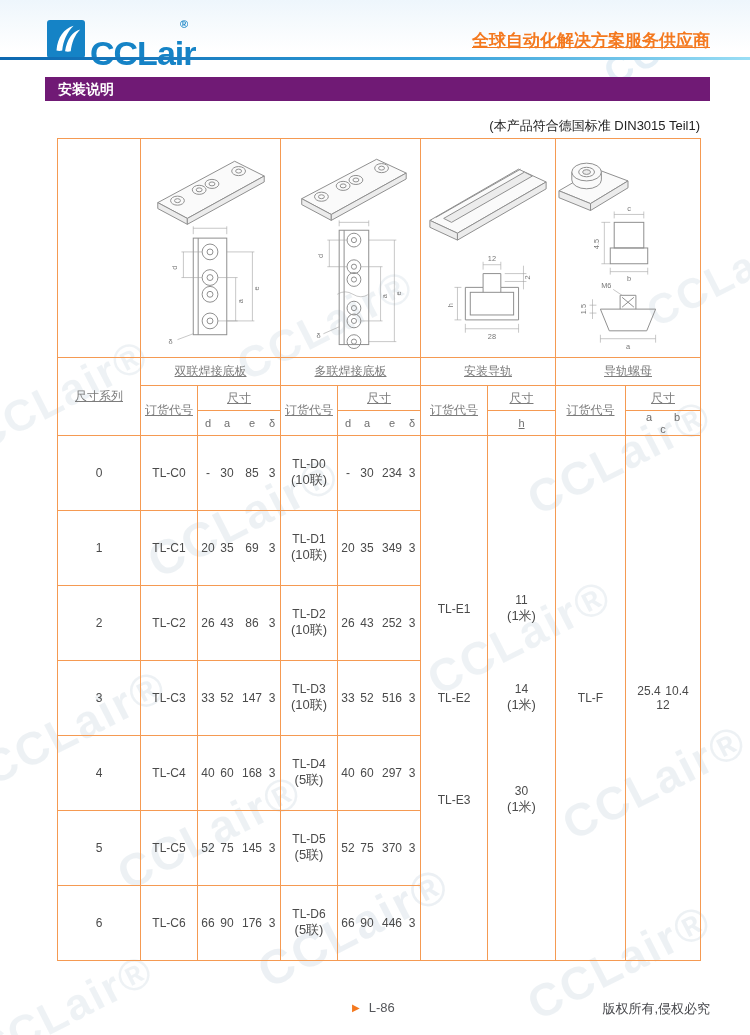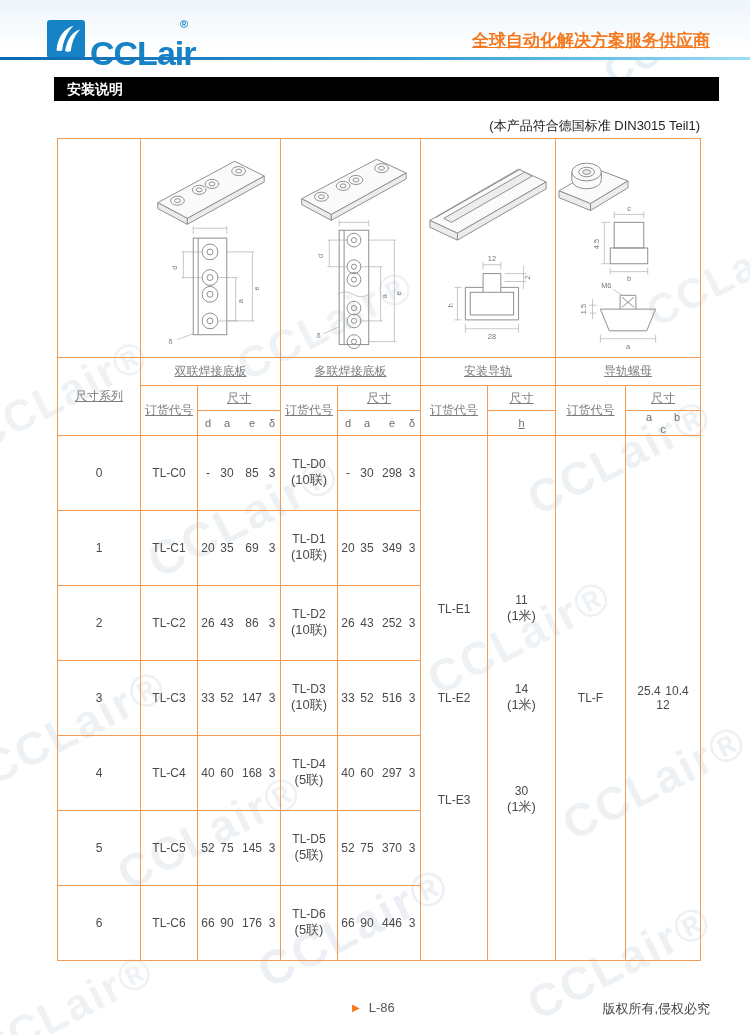--- a/index.html
+++ b/index.html
@@ -7,21 +7,21 @@
         font-family:"Liberation Sans","DejaVu Sans",sans-serif;}
   
   .hdr{position:absolute;left:0;top:0;width:750px;height:57px;
        background:linear-gradient(180deg,#eef6fc 0%,#ffffff 90%);}
   .logo-box{position:absolute;left:47px;top:20px;width:38px;height:38px;background:#1583c6;border-radius:3px;}
   .logo-text{position:absolute;left:90px;top:24px;font-size:34px;font-weight:bold;color:#1583c6;letter-spacing:-1px;margin-top:10px;}
   .logo-reg{position:absolute;left:180px;top:18px;font-size:11px;font-weight:bold;color:#1583c6;}
   .tagline{position:absolute;right:40px;top:29px;font-size:17px;font-weight:bold;color:#f4791f;text-decoration:underline;}
   .hdr-line{position:absolute;left:0;top:57px;width:750px;height:3px;
             background:linear-gradient(90deg,#0d68b0 0%,#2e9ad6 55%,#9adef5 100%);}
-  .section-bar{position:absolute;left:54px;top:77px;width:665px;height:24px;background:#000000;
+  .section-bar{position:absolute;left:45px;top:77px;width:665px;height:24px;background:#701a75;
                color:#ffffff;font-size:14px;font-weight:bold;line-height:24px;padding-left:13px;box-sizing:border-box;}
   .note{position:absolute;top:117px;right:50px;font-size:13px;color:#222222;}
   
   .wm-layer{position:absolute;left:0;top:0;width:750px;height:1035px;pointer-events:none;}
   .wm{position:absolute;font-weight:bold;color:#8fa9bc;transform:rotate(-27deg);white-space:nowrap;letter-spacing:2px;}
   
   .tbl-wrap{position:absolute;left:57px;top:138px;}
   table{border-collapse:collapse;table-layout:fixed;width:643px;}
   td{border:1.5px solid #f59a52;padding:0;text-align:center;vertical-align:middle;
      color:#4a4a4a;font-size:12px;overflow:hidden;background:transparent;}
@@ -316,21 +316,21 @@
     </thead>
     <tbody>
           <tr>
     <td>0</td>
     <td>TL-C0</td>
     <td><span class="dim w1">-</span><span class="dim w2">30</span><span class="dim w3">85</span><span class="dim w4">3</span></td>
     <td>
               <div>TL-D0</div>
               <div class="subnote">(10联)</div>
             </td>
-    <td><span class="dim w1">-</span><span class="dim w2">30</span><span class="dim w3">298</span><span class="dim w4">3</span></td>
+    <td><span class="dim w1">-</span><span class="dim w2">30</span><span class="dim w3">234</span><span class="dim w4">3</span></td>
   <td rowspan="7" class="span-cell">
               <div class="float-entry pos0">TL-E1</div>
               <div class="float-entry pos1">TL-E2</div>
               <div class="float-entry pos2">TL-E3</div>
             </td>
             <td rowspan="7" class="span-cell">
               <div class="float-entry pos0">
                 <div>11</div>
                 <div class="subnote">(1米)</div>
               </div>

